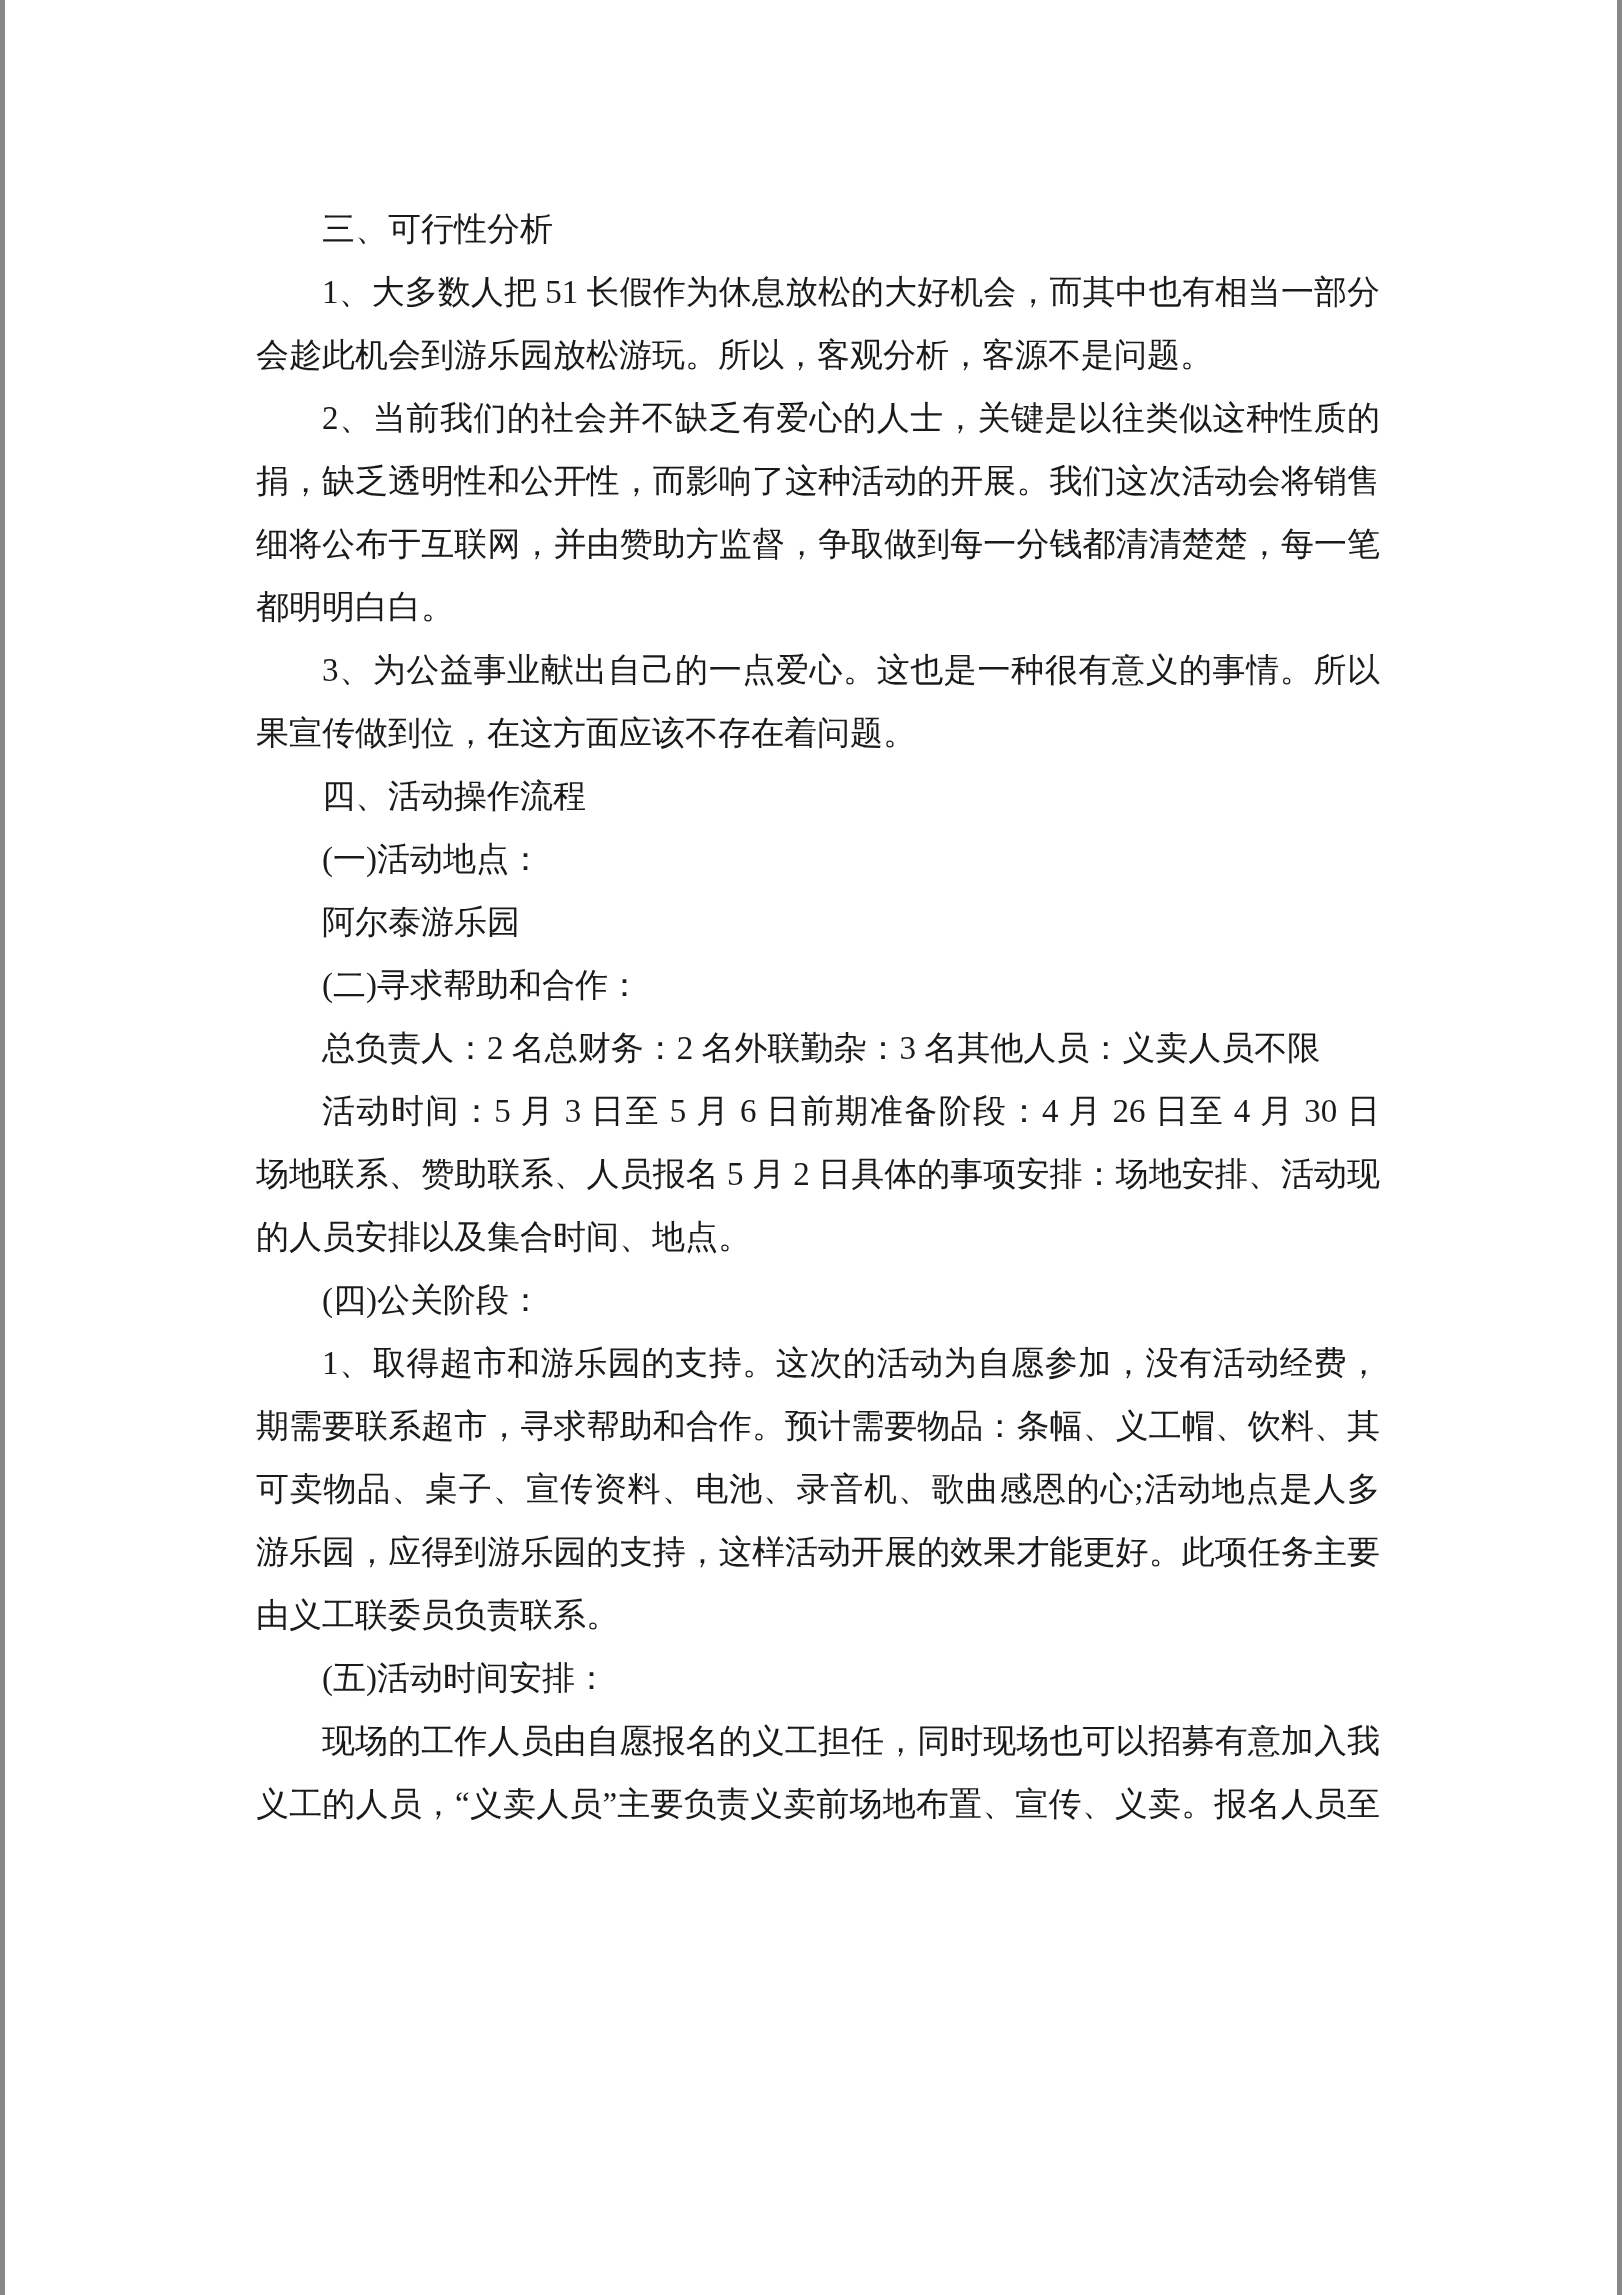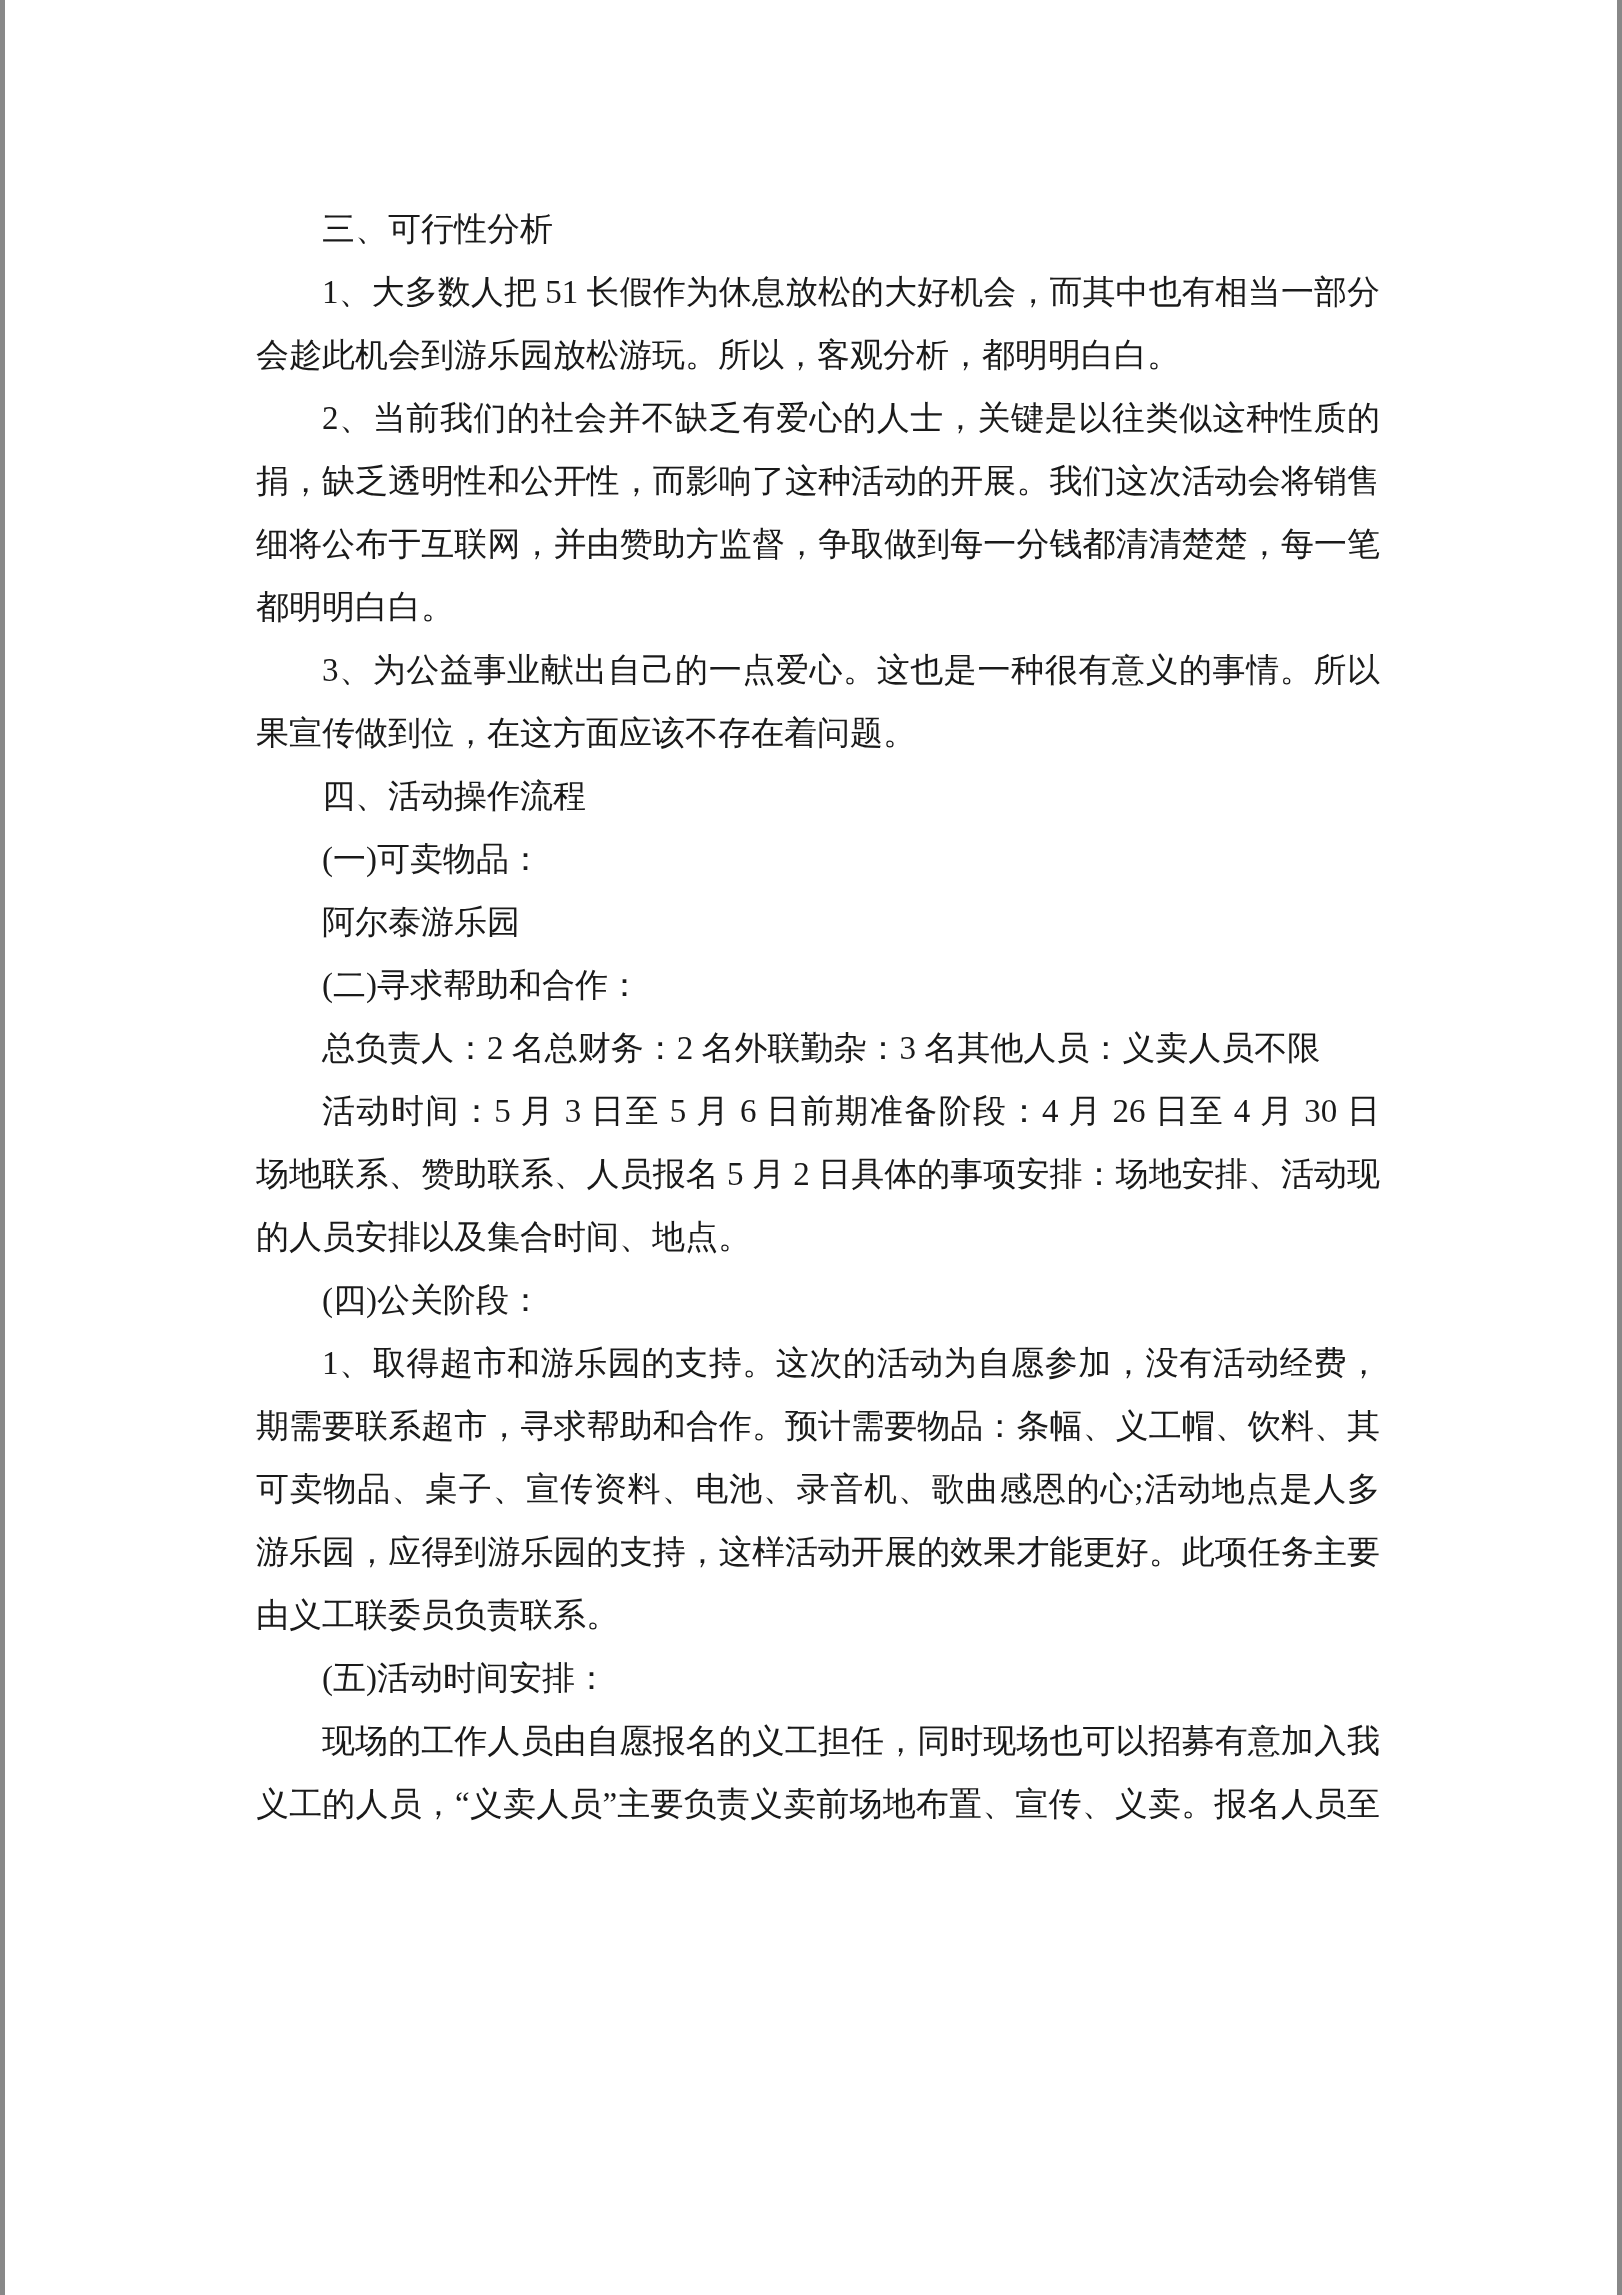--- a/index.html
+++ b/index.html
@@ -44,29 +44,29 @@
     text-align-last: justify;
   }
 </style>
 </head>
 <body>
 
 <div class="page">
   <div class="text-block" id="text-block">
       <div class="line indent">三、可行性分析</div>
       <div class="line indent justify">1、大多数人把 51 长假作为休息放松的大好机会，而其中也有相当一部分人</div>
-      <div class="line">会趁此机会到游乐园放松游玩。所以，客观分析，都明明白白。</div>
+      <div class="line">会趁此机会到游乐园放松游玩。所以，客观分析，客源不是问题。</div>
       <div class="line indent justify">2、当前我们的社会并不缺乏有爱心的人士，关键是以往类似这种性质的募</div>
       <div class="line justify">捐，缺乏透明性和公开性，而影响了这种活动的开展。我们这次活动会将销售明</div>
       <div class="line justify">细将公布于互联网，并由赞助方监督，争取做到每一分钱都清清楚楚，每一笔帐</div>
       <div class="line">都明明白白。</div>
       <div class="line indent justify">3、为公益事业献出自己的一点爱心。这也是一种很有意义的事情。所以如</div>
       <div class="line">果宣传做到位，在这方面应该不存在着问题。</div>
       <div class="line indent">四、活动操作流程</div>
-      <div class="line indent">(一)可卖物品：</div>
+      <div class="line indent">(一)活动地点：</div>
       <div class="line indent">阿尔泰游乐园</div>
       <div class="line indent">(二)寻求帮助和合作：</div>
       <div class="line indent">总负责人：2 名总财务：2 名外联勤杂：3 名其他人员：义卖人员不限</div>
       <div class="line indent justify">活动时间：5 月 3 日至 5 月 6 日前期准备阶段：4 月 26 日至 4 月 30 日——</div>
       <div class="line justify">场地联系、赞助联系、人员报名 5 月 2 日具体的事项安排：场地安排、活动现场</div>
       <div class="line">的人员安排以及集合时间、地点。</div>
       <div class="line indent">(四)公关阶段：</div>
       <div class="line indent justify">1、取得超市和游乐园的支持。这次的活动为自愿参加，没有活动经费，前</div>
       <div class="line justify">期需要联系超市，寻求帮助和合作。预计需要物品：条幅、义工帽、饮料、其他</div>
       <div class="line justify">可卖物品、桌子、宣传资料、电池、录音机、歌曲感恩的心;活动地点是人多的</div>

